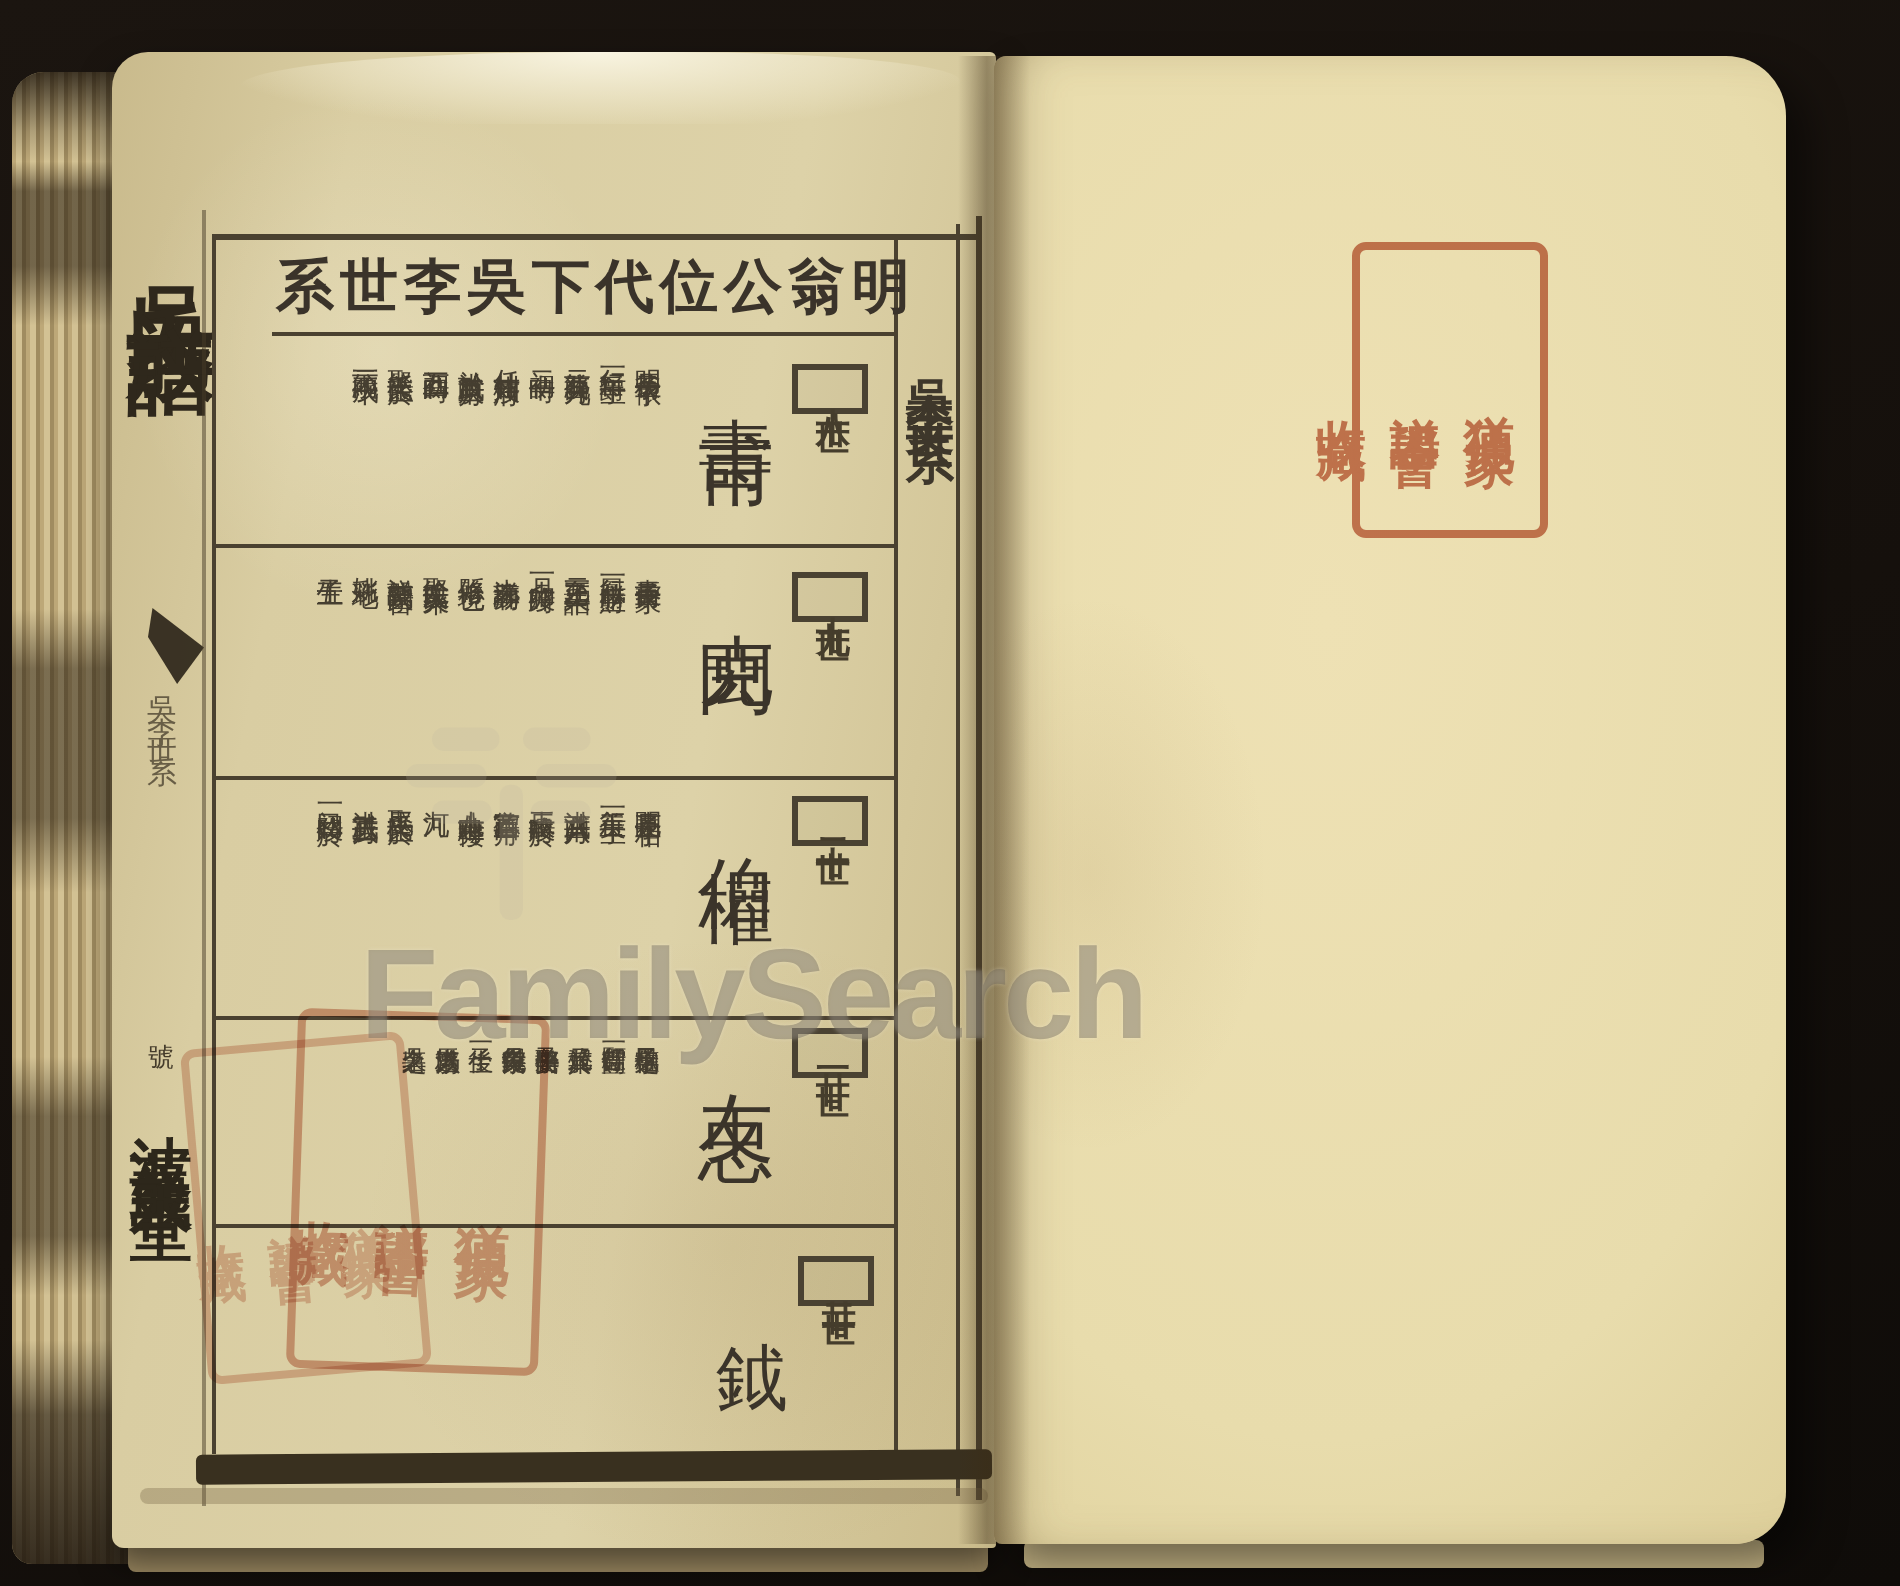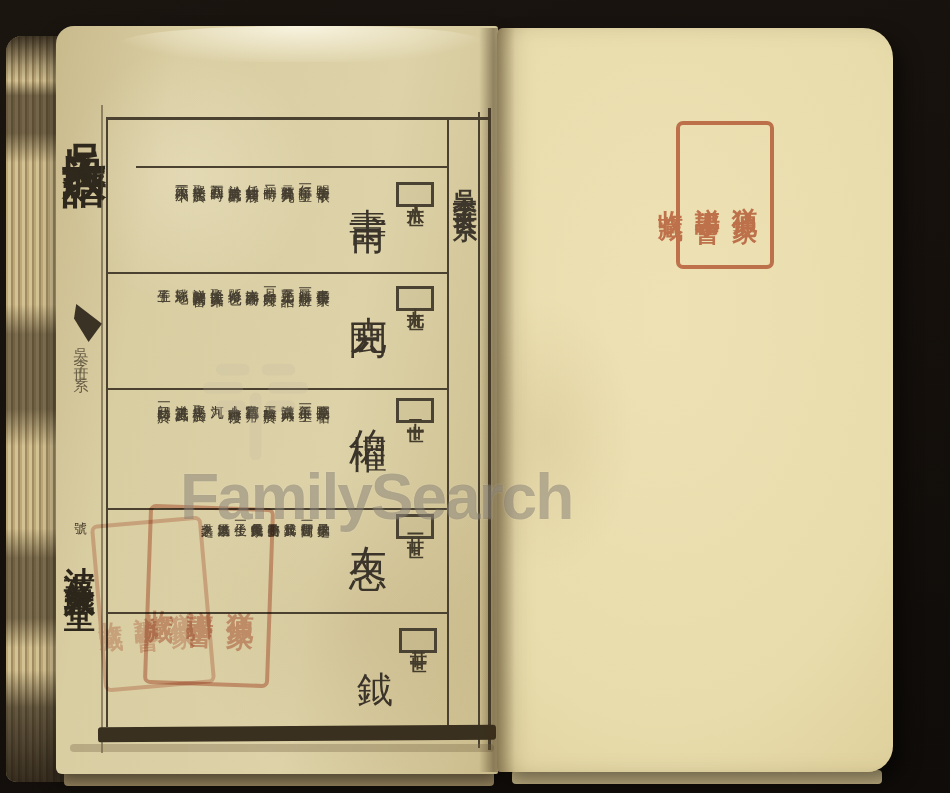--- a/index.html
+++ b/index.html
@@ -109,20 +109,21 @@
   <div class="abs line hline" style="left:107px;top:388px;width:340px;"></div>
   <div class="abs line hline" style="left:107px;top:508px;width:340px;"></div>
   <div class="abs line hline" style="left:107px;top:612px;width:340px;"></div>
   <div class="abs line vline" style="left:106px;top:117px;height:610px;"></div>
   <div class="abs line vline" style="left:447px;top:117px;height:610px;"></div>
   <div class="abs line vline" style="left:478px;top:112px;height:636px;"></div>
   <div class="abs line vline" style="left:488px;top:108px;height:642px;width:3px;"></div>
   <div class="abs bottom-band"></div>
   <div class="abs bottom-curl"></div>
 
+  <div class="abs hdr">系世李吳下代位公翁明</div>
   <div class="abs v sidecol">吳李支世系</div>
 
   <div class="abs v genbox" style="left:396px;top:182px;">十八世</div>
   <div class="abs v pname" style="left:342px;top:178px;">壽甫</div>
   <div class="abs v details" style="left:112px;top:174px;width:222px;height:94px;">
     <div>明翁長子字依</div>
     <div>仁行爵一生于</div>
     <div>元統癸酉九月</div>
     <div>初二申時</div>
     <div>任甘州知府歿</div>

